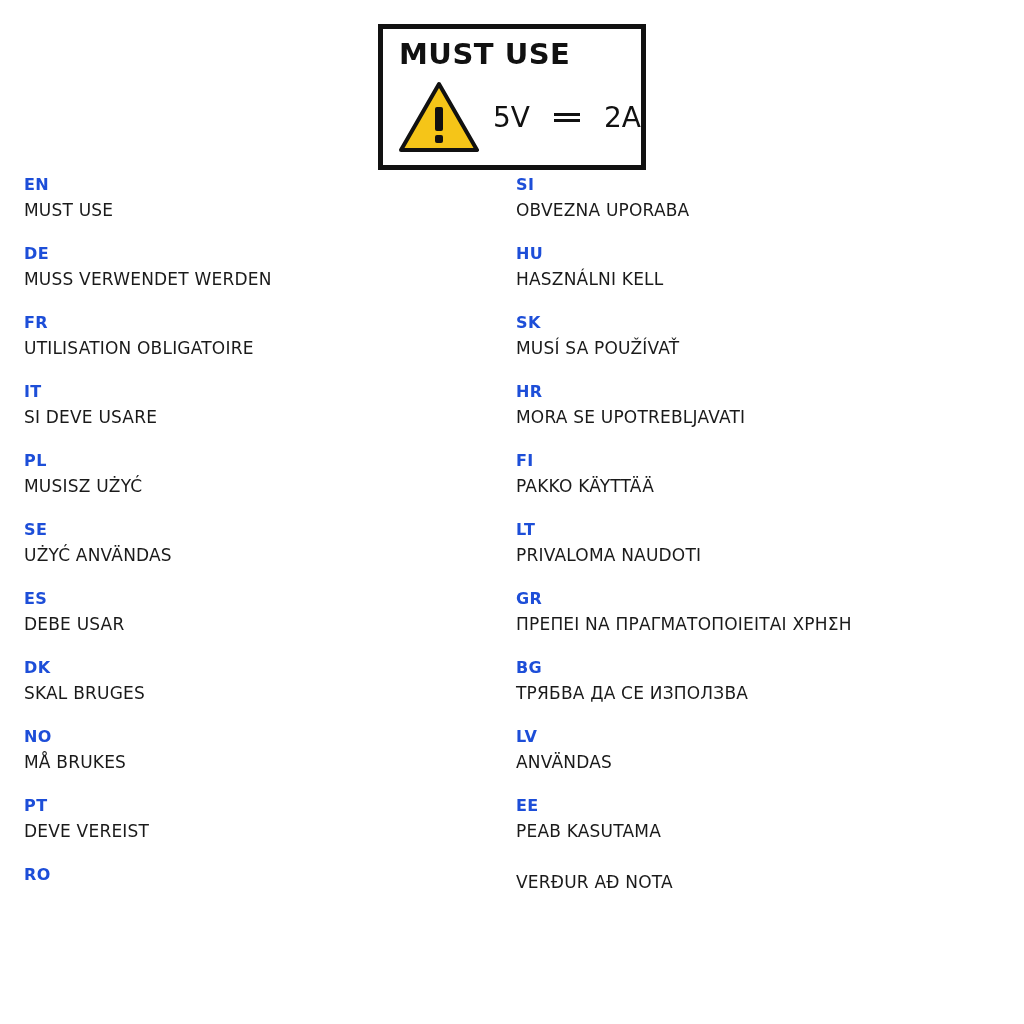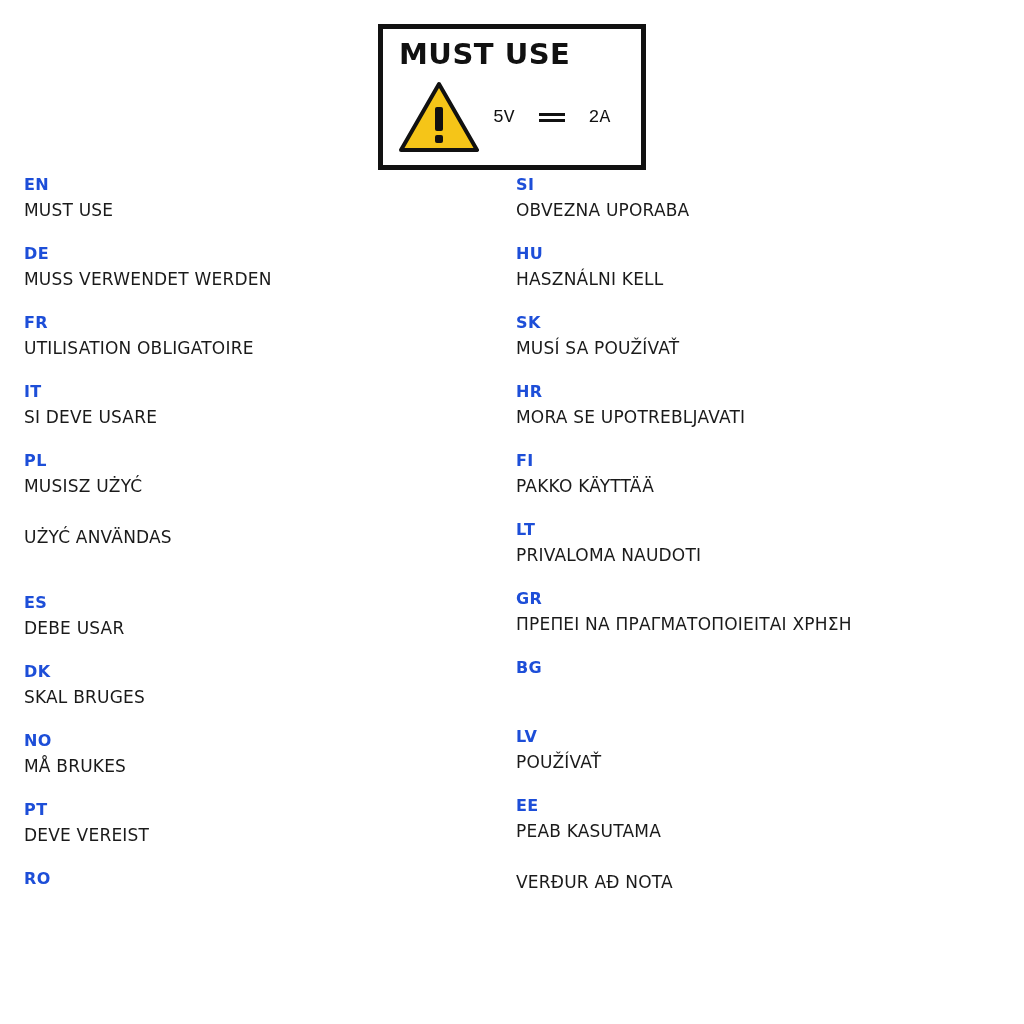--- a/index.html
+++ b/index.html
@@ -44,28 +44,27 @@
     display: flex;
     align-items: center;
     gap: 14px;
   }
   .tri-wrap {
     width: 80px;
     height: 72px;
     position: relative;
   }
   .rating {
-    font-size: 18px;
+    font-size: 28px;
     font-weight: 400;
     color: #111111;
     white-space: nowrap;
     display: flex;
     align-items: center;
     gap: 24px;
-    font-family: Liberation Mono, monospace;
   }
   .dc-symbol {
     display: inline-block;
     width: 26px;
     position: relative;
     height: 22px;
   }
   .dc-symbol .bar {
     position: absolute;
     left: 0;
@@ -153,20 +152,21 @@
     </div>
     <div class="entry">
       <div class="code">IT</div>
       <div class="text">SI DEVE USARE</div>
     </div>
     <div class="entry">
       <div class="code">PL</div>
       <div class="text">MUSISZ UŻYĆ</div>
     </div>
     <div class="entry">
+      <div class="code">SE</div>
       <div class="text">UŻYĆ ANVÄNDAS</div>
     </div>
     <div class="entry">
       <div class="code">ES</div>
       <div class="text">DEBE USAR</div>
     </div>
     <div class="entry">
       <div class="code">DK</div>
       <div class="text">SKAL BRUGES</div>
     </div>
@@ -207,24 +207,25 @@
     <div class="entry">
       <div class="code">LT</div>
       <div class="text">PRIVALOMA NAUDOTI</div>
     </div>
     <div class="entry">
       <div class="code">GR</div>
       <div class="text">ΠΡΕΠΕΙ ΝΑ ΠΡΑΓΜΑΤΟΠΟΙΕΙΤΑΙ ΧΡΗΣΗ</div>
     </div>
     <div class="entry">
       <div class="code">BG</div>
+      <div class="text">ТРЯБВА ДА СЕ ИЗПОЛЗВА</div>
     </div>
     <div class="entry">
       <div class="code">LV</div>
-      <div class="text">POUŽÍVAŤ</div>
+      <div class="text">ANVÄNDAS</div>
     </div>
     <div class="entry">
       <div class="code">EE</div>
       <div class="text">PEAB KASUTAMA</div>
     </div>
     <div class="entry">
       <div class="text">VERÐUR AÐ NOTA</div>
     </div>
   </div>
 

